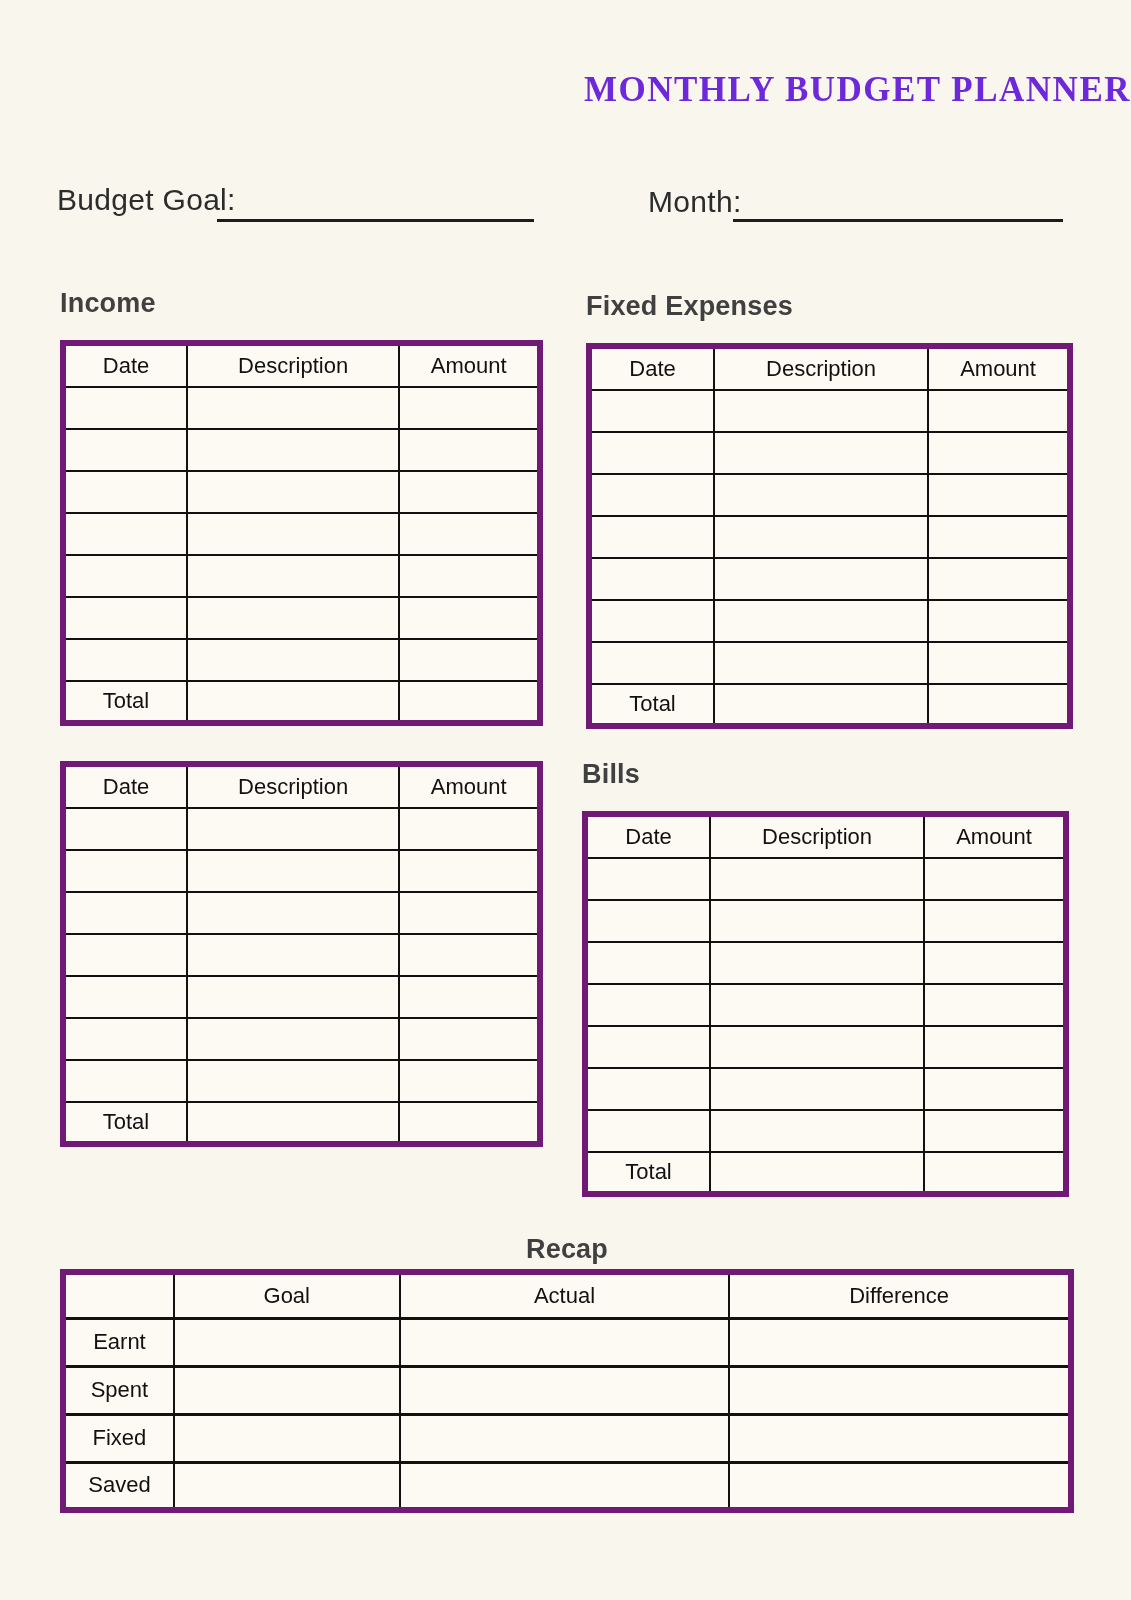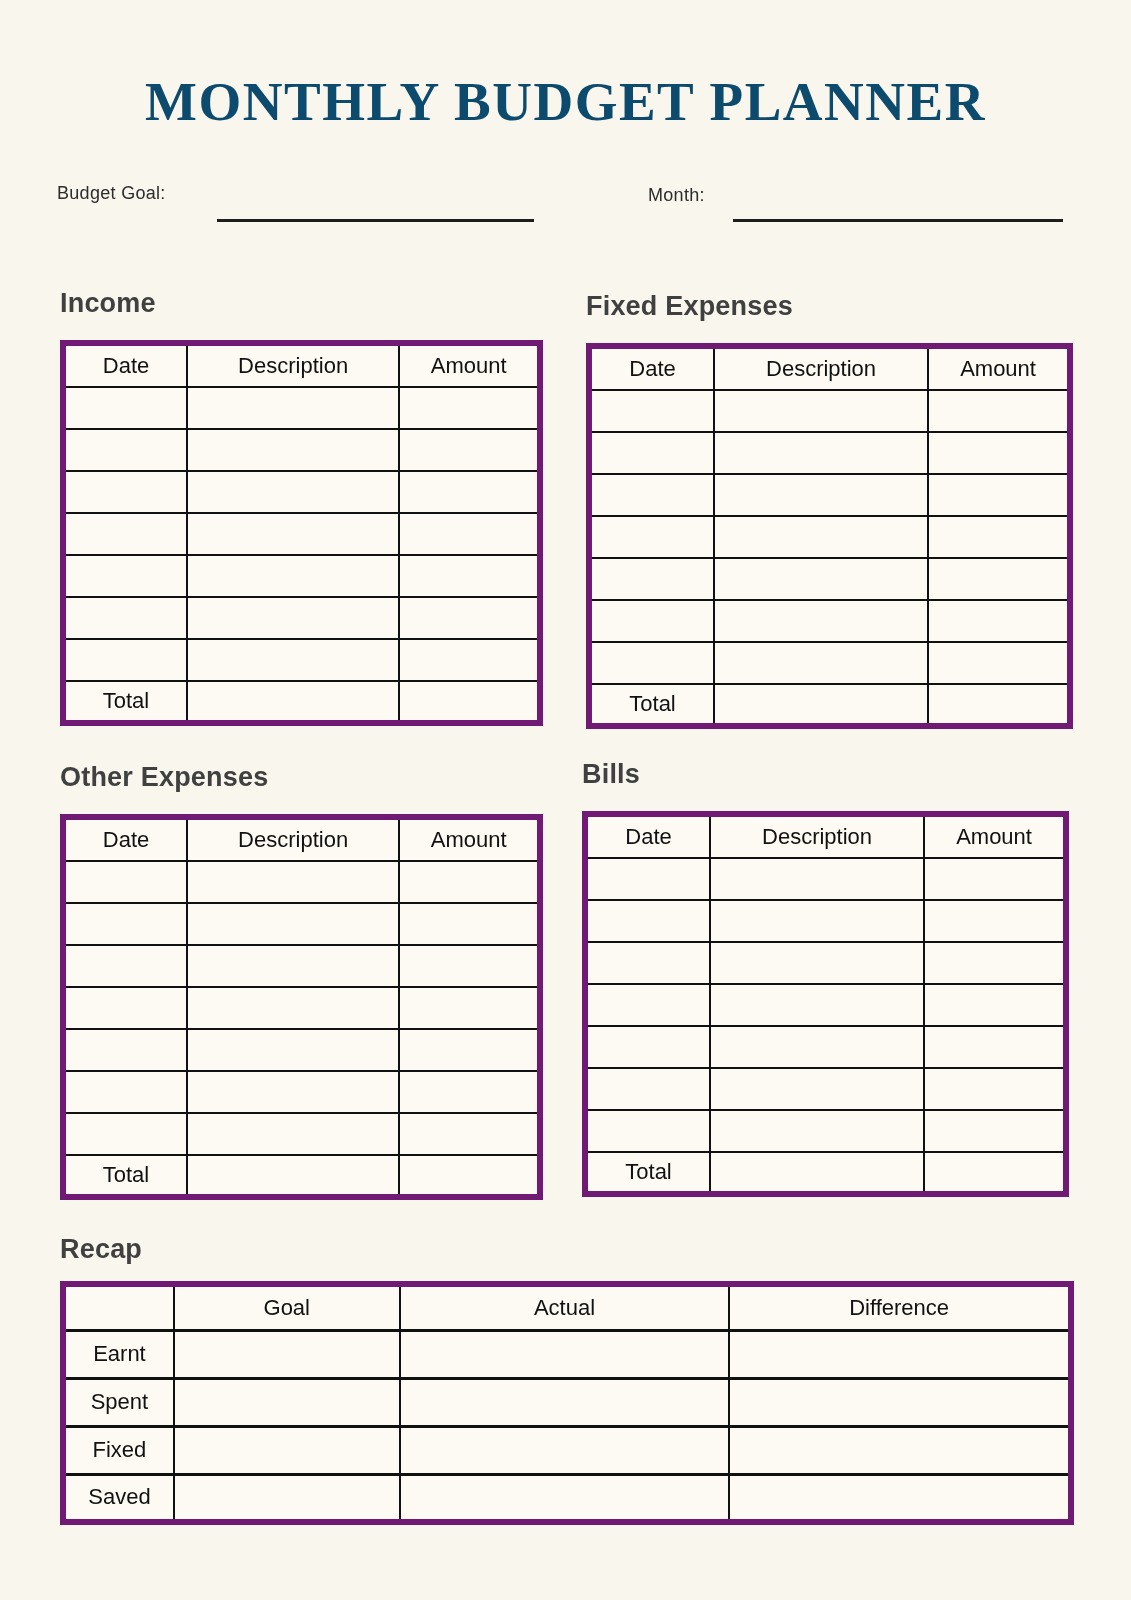--- a/index.html
+++ b/index.html
@@ -11,30 +11,30 @@
     background: #f9f6ed;
     font-family: "Liberation Sans", sans-serif;
     color: #1a1a1a;
     overflow: hidden;
   }
   .title {
     position: absolute;
     left: 0; top: 70px;
     width: 100%;
     margin: 0;
-    text-align: center;
+    text-align: right;
     font-family: "Liberation Serif", serif;
     font-weight: 600;
-    font-size: 55px;
+    font-size: 35px;
     letter-spacing: 1.5px;
-    color: #0c4a6e;
+    color: #6d28d9;
   }
   .field-label {
     position: absolute;
-    font-size: 18px;
+    font-size: 30px;
     color: #2c2c2c;
     letter-spacing: 0.3px;
     white-space: nowrap;
   }
   #goal-label  { left: 57px;  top: 183px; }
   #month-label { left: 648px; top: 185px; }
   .fill-line {
     position: absolute;
     border-bottom: 3px solid #1d1d1d;
     height: 30px;
@@ -50,21 +50,21 @@
   #sec-bills    { left: 582px; top: 758px;  width: 487px; }
   #sec-recap    { left: 60px;  top: 1233px; width: 1014px; }
   .sec-h {
     margin: 0 0 21px 0;
     font-size: 27px;
     line-height: 32px;
     font-weight: 700;
     letter-spacing: 0.2px;
     color: #404040;
   }
-  #sec-recap .sec-h { margin-bottom: 16px; }
+  #sec-recap .sec-h { margin-bottom: 4px; text-align: center; }
 
   table {
     width: 100%;
     border-collapse: collapse;
     background: #fcfaf3;
     table-layout: fixed;
   }
   .ledger, .recap-table { border: 6px solid #701a75; }
   th, td {
     border: 2px solid #111111;
@@ -221,21 +221,20 @@
         <tr>
           <td>Total</td>
           <td></td>
           <td></td>
         </tr>
       </tbody>
     </table>
   </section>
 
   <section class="sec" id="sec-other">
-    <h2 class="sec-h">Other Expenses</h2>
     <table class="ledger">
       <colgroup>
           <col class="c-date">
           <col class="c-desc">
           <col class="c-amt">
         </colgroup>
       <thead>
         <tr>
           <th>Date</th>
           <th>Description</th>

